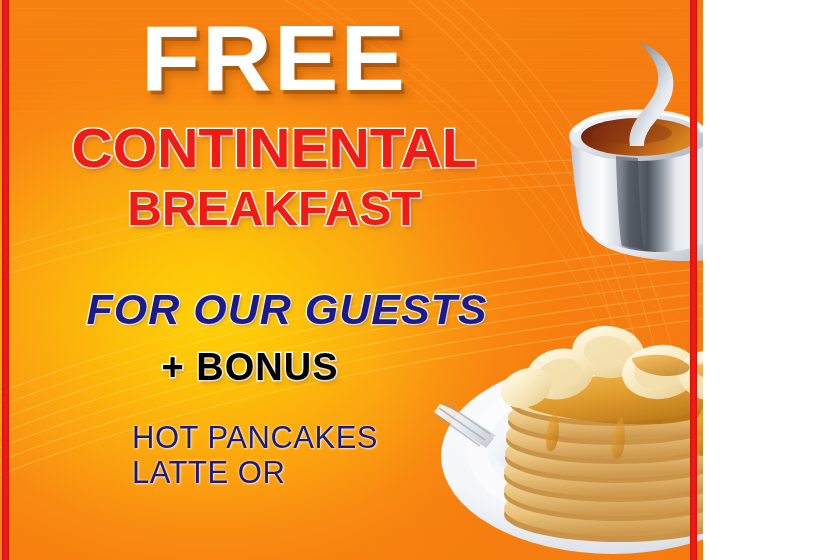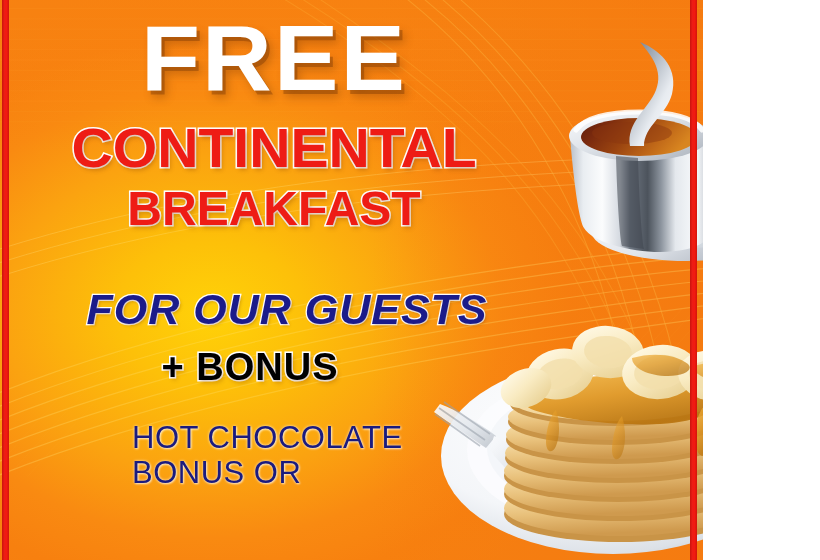--- a/index.html
+++ b/index.html
@@ -393,18 +393,18 @@
 
     <div class="headline-continental line">CONTINENTAL</div>
 
     <div class="headline-breakfast line">BREAKFAST</div>
 
     <div class="subline-guests line">FOR OUR GUESTS</div>
 
     <div class="subline-bonus line">+ BONUS</div>
 
     <ul class="item-list">
-      <li>HOT CHOCOLATE</li>
-      <li>BONUS OR</li>
+      <li>HOT PANCAKES</li>
+      <li>LATTE OR</li>
     </ul>
   </div>
 
 </div>
 
 </body></html>

